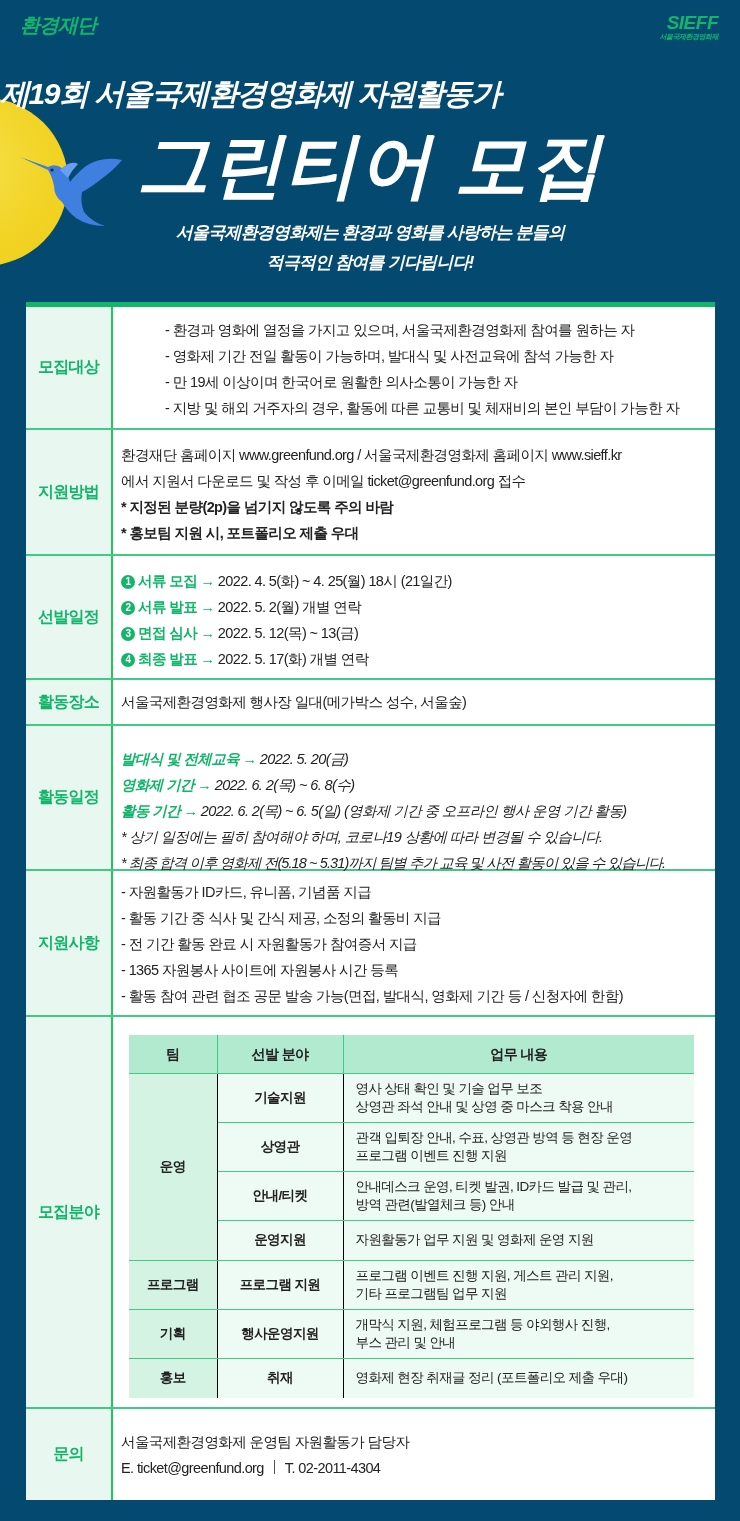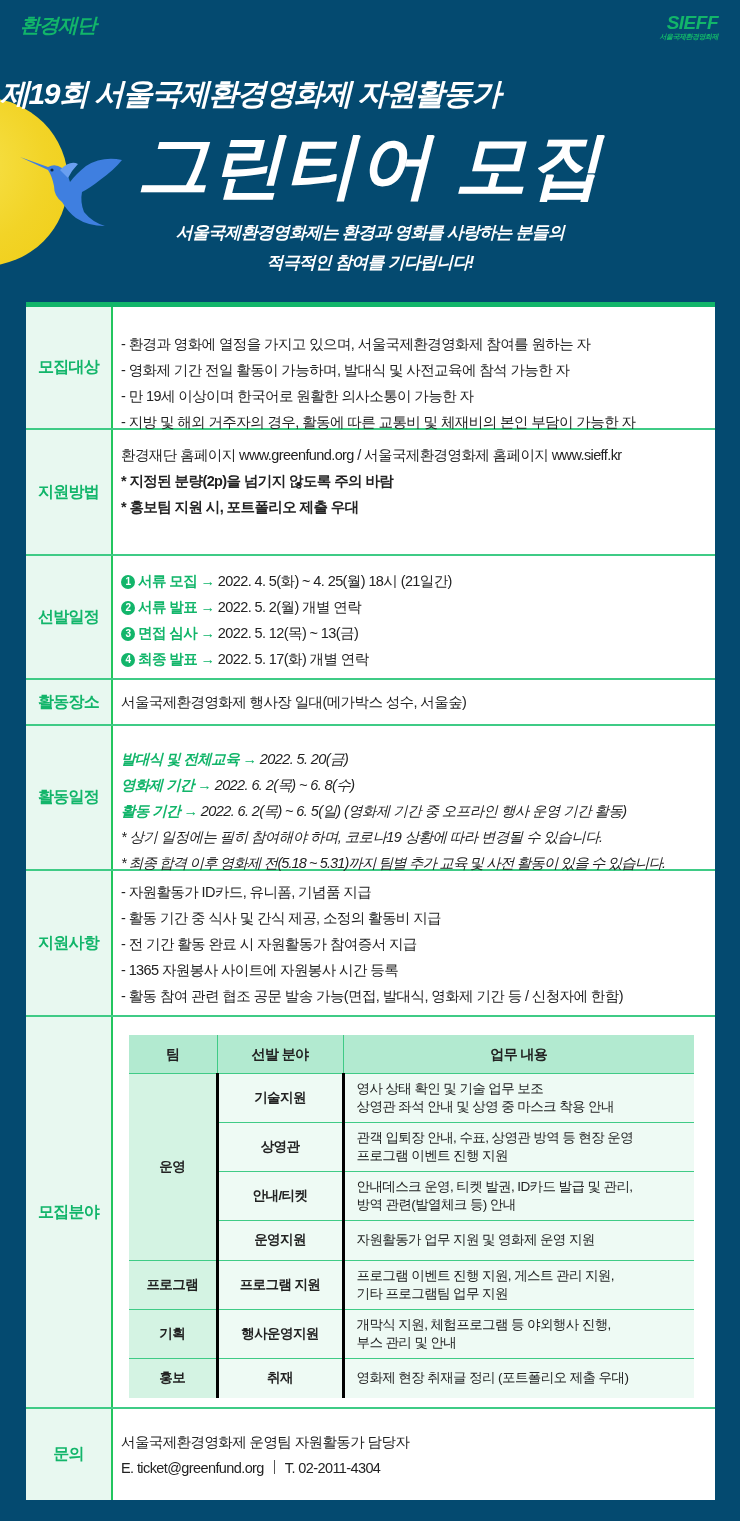--- a/index.html
+++ b/index.html
@@ -38,21 +38,21 @@
   .r-contact{ height: 91px; }
 
   .r-place .content { display: flex; align-items: center; padding-top: 0; padding-bottom: 0; }
   .r-contact .content { display: flex; flex-direction: column; justify-content: center; }
   .sep { display: inline-block; width: 1px; height: 14px; background: #555; margin: 0 10px; vertical-align: -1px; }
 
   .inner-wrap { padding: 18px 21px 16px 16px; }
   .inner { width: 100%; border-collapse: collapse; font-size: 13.5px; letter-spacing: -0.6px; }
   .inner th { background: #b2ead0; height: 38px; font-weight: 700; font-size: 14px; color: #222; border-right: 1px solid #3fcb86; border-bottom: 1px solid #3fcb86; }
   .inner th:last-child { border-right: none; }
-  .inner td { background: #eefaf4; border-bottom: 1px solid #3fcb86; border-right: 3px solid #000000; color: #222; }
+  .inner td { background: #eefaf4; border-bottom: 1px solid #3fcb86; border-right: 1px solid #000000; color: #222; }
   .inner td:last-child { border-right: none; }
   .inner tr:last-child td { border-bottom: none; }
   .inner td.team { background: #d4f3e3; text-align: center; font-weight: 700; width: 88px; }
   .inner td.field { text-align: center; font-weight: 700; width: 126px; }
   .inner td.desc { padding: 4px 12px; line-height: 18px; }
   .h49 { height: 49px; }
   .h40 { height: 40px; }
 </style>
 </head>
 <body>
@@ -76,32 +76,33 @@
   <div class="subtitle">
     <div>서울국제환경영화제는 환경과 영화를 사랑하는 분들의</div>
     <div>적극적인 참여를 기다립니다!</div>
   </div>
 </div>
 
 <div class="table">
 
   <div class="row r-target">
     <div class="label">모집대상</div>
-    <div class="content" style="padding-top:24px;">
+    <div class="content" style="padding-top:10px;margin-left:44px;">
       <div>- 환경과 영화에 열정을 가지고 있으며, 서울국제환경영화제 참여를 원하는 자</div>
       <div>- 영화제 기간 전일 활동이 가능하며, 발대식 및 사전교육에 참석 가능한 자</div>
       <div>- 만 19세 이상이며 한국어로 원활한 의사소통이 가능한 자</div>
       <div>- 지방 및 해외 거주자의 경우, 활동에 따른 교통비 및 체재비의 본인 부담이 가능한 자</div>
     </div>
   </div>
 
   <div class="row r-method">
     <div class="label">지원방법</div>
     <div class="content">
       <div>환경재단 홈페이지 www.greenfund.org / 서울국제환경영화제 홈페이지 www.sieff.kr</div>
+      <div>에서 지원서 다운로드 및 작성 후 이메일 ticket@greenfund.org 접수</div>
       <div class="b">* 지정된 분량(2p)을 넘기지 않도록 주의 바람</div>
       <div class="b">* 홍보팀 지원 시, 포트폴리오 제출 우대</div>
     </div>
   </div>
 
   <div class="row r-sched">
     <div class="label">선발일정</div>
     <div class="content">
       <div><span class="num">1</span><span class="g">서류 모집 →</span><span> 2022. 4. 5(화) ~ 4. 25(월) 18시 (21일간)</span></div>
       <div><span class="num">2</span><span class="g">서류 발표 →</span><span> 2022. 5. 2(월) 개별 연락</span></div>

